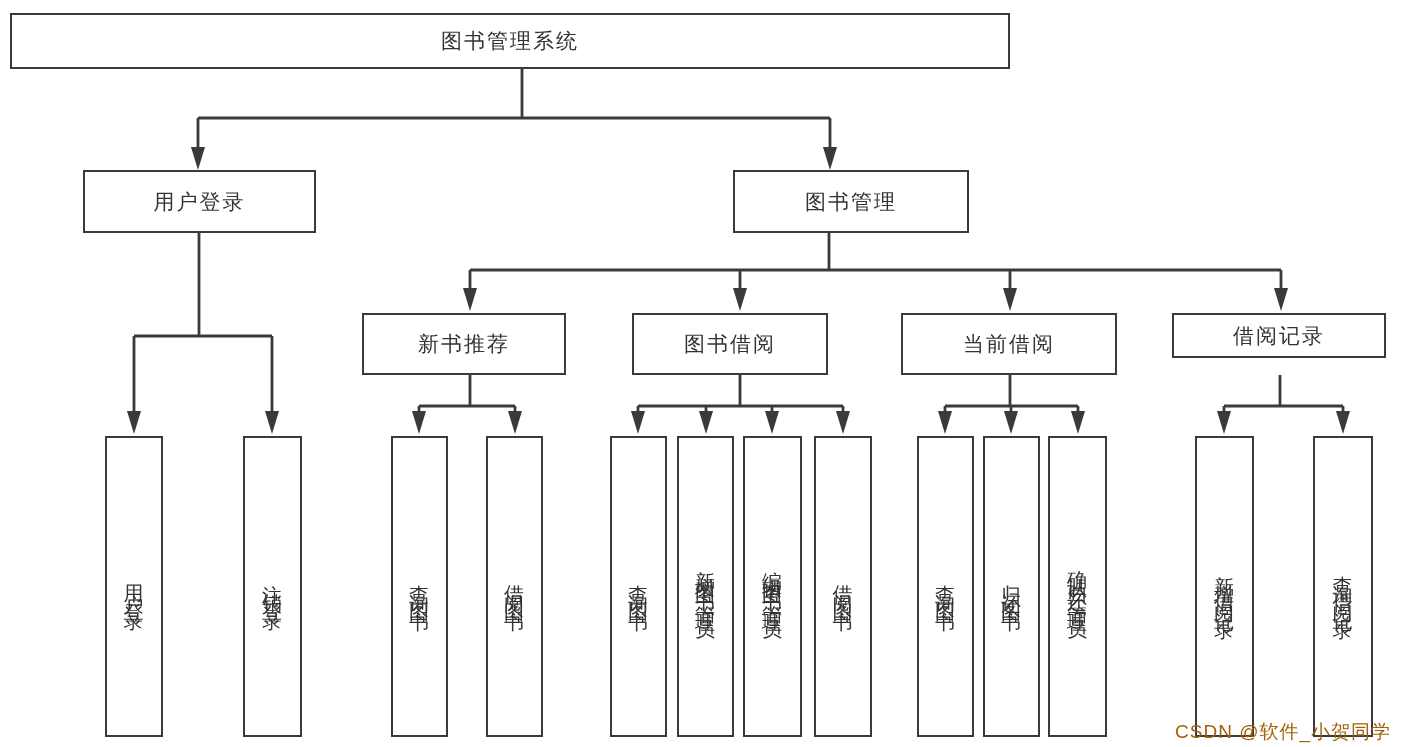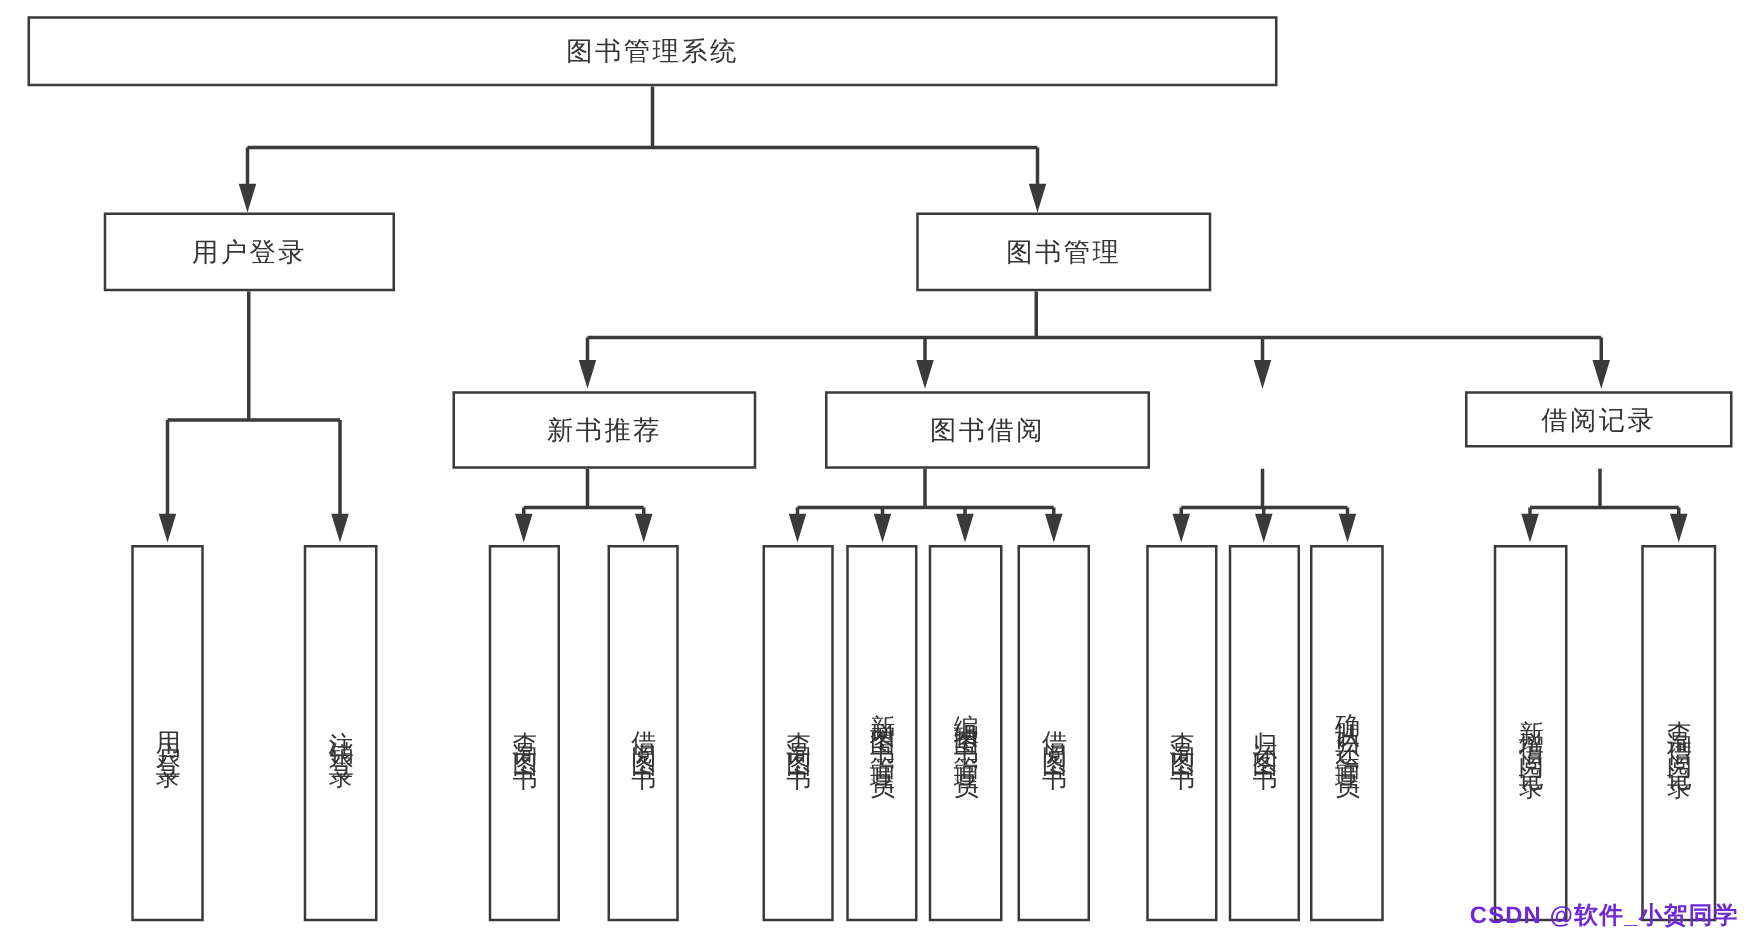--- a/index.html
+++ b/index.html
@@ -8,21 +8,21 @@
   .canvas { position:relative; width:1405px; height:747px; background:#ffffff; }
   .connectors { position:absolute; left:0; top:0; width:1405px; height:747px; }
   .box { position:absolute; box-sizing:border-box; border:2.5px solid #3a3a3a;
          background:#ffffff; display:flex; align-items:center; justify-content:center;
          color:#333333; }
   .hbox { font-size:21px; letter-spacing:2px; white-space:nowrap; }
   .vbox .vtext { writing-mode:vertical-rl; text-orientation:mixed;
                  font-size:20px; letter-spacing:9px; line-height:1; }
   .vbox.tight .vtext { letter-spacing:7px; }
   .watermark { position:absolute; right:14px; bottom:2px; font-size:19px;
-               color:#6d28d9; letter-spacing:1px; white-space:nowrap;font-weight:bold; }
+               color:#a16207; letter-spacing:1px; white-space:nowrap; }
   .edge-line { stroke:#3a3a3a; stroke-width:2.8; fill:none; }
   .edge-head { fill:#3a3a3a; stroke:none; }
 </style>
 </head>
 <body>
 
 <div class="canvas">
 
   <svg class="connectors" viewBox="0 0 1405 747">
     <g>
@@ -48,36 +48,39 @@
     <g>
       <path class="edge-line" d="M1010,375 V406 M945,406 H1078 M945,406 V413 M1011,406 V413 M1078,406 V413"></path>
       <path class="edge-head" d="M938,411 H952 L945,434 Z M1004,411 H1018 L1011,434 Z M1071,411 H1085 L1078,434 Z"></path>
     </g>
     <g>
       <path class="edge-line" d="M1280,375 V406 M1224,406 H1343 M1224,406 V413 M1343,406 V413"></path>
       <path class="edge-head" d="M1217,411 H1231 L1224,434 Z M1336,411 H1350 L1343,434 Z"></path>
     </g>
   </svg>
 
-  <div class="box hbox" style="left:22px; top:13px; width:1000px; height:56px;">
+  <div class="box hbox" style="left:10px; top:13px; width:1000px; height:56px;">
     <span>图书管理系统</span>
   </div>
 
   <div class="box hbox" style="left:83px; top:170px; width:233px; height:63px;">
     <span>用户登录</span>
   </div>
   <div class="box hbox" style="left:733px; top:170px; width:236px; height:63px;">
     <span>图书管理</span>
   </div>
 
-  <div class="box hbox" style="left:362px; top:313px; width:243px; height:62px;">
+  <div class="box hbox" style="left:362px; top:313px; width:204px; height:62px;">
     <span>新书推荐</span>
   </div>
-  <div class="box hbox" style="left:660px; top:313px; width:260px; height:62px;">
+  <div class="box hbox" style="left:632px; top:313px; width:196px; height:62px;">
     <span>图书借阅</span>
+  </div>
+  <div class="box hbox" style="left:901px; top:313px; width:216px; height:62px;">
+    <span>当前借阅</span>
   </div>
   <div class="box hbox" style="left:1172px; top:313px; width:214px; height:45px;">
     <span>借阅记录</span>
   </div>
 
   <div class="box vbox" style="left:105px; top:436px; width:58px; height:301px;">
     <span class="vtext">用户登录</span>
   </div>
   <div class="box vbox" style="left:243px; top:436px; width:59px; height:301px;">
     <span class="vtext">注销登录</span>

